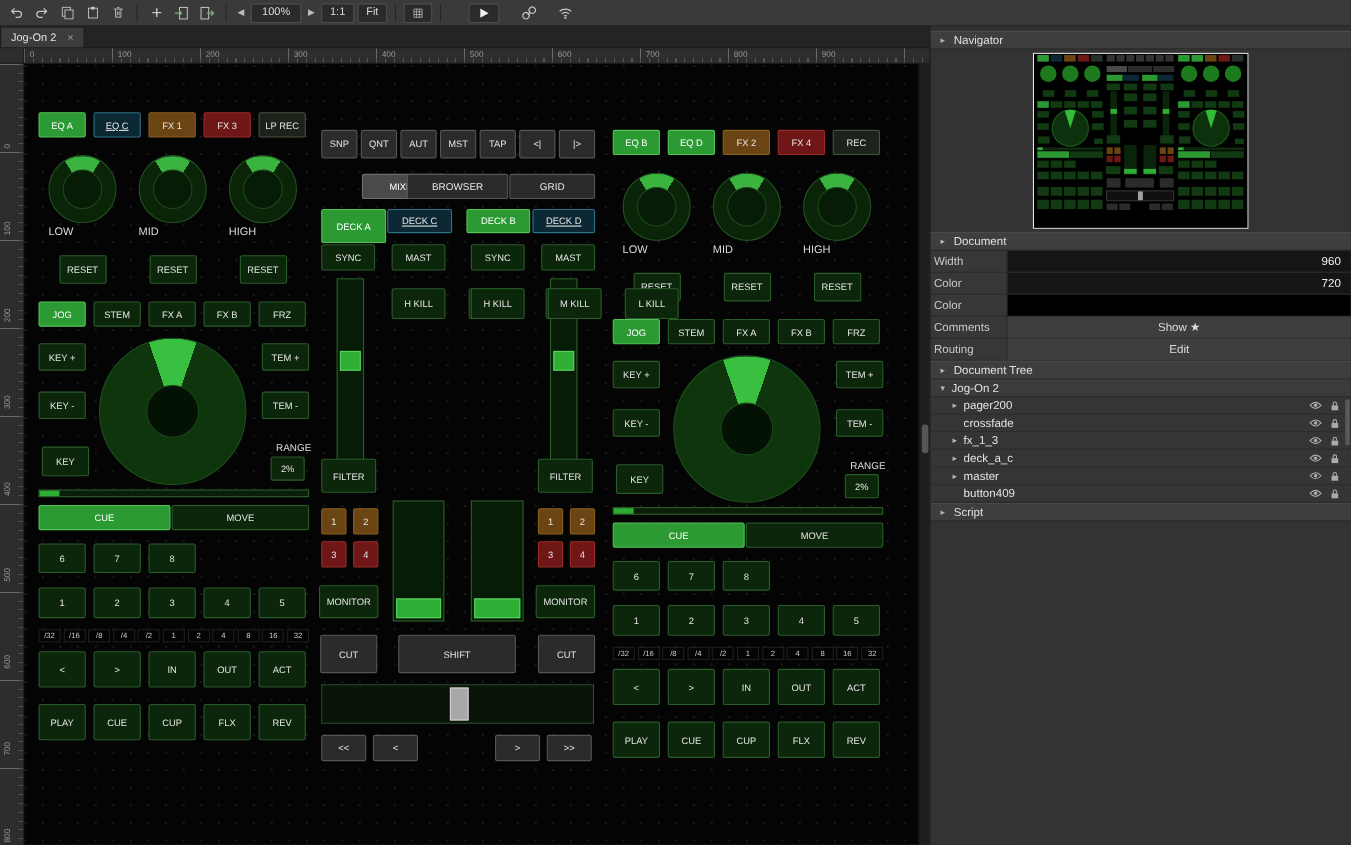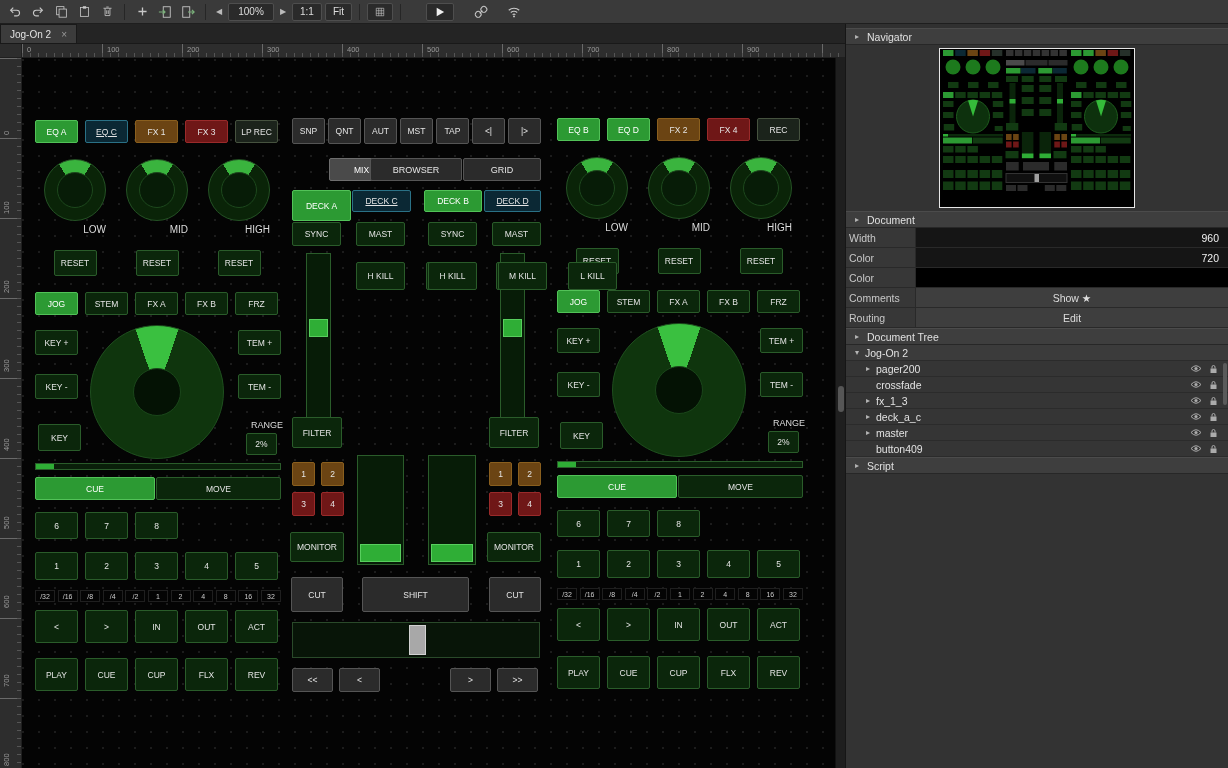--- a/index.html
+++ b/index.html
@@ -68,21 +68,21 @@
   .grey  { background:#2b2b2b; border:1px solid #555; }
   .sel   { background:#4a4a4a; border:1px solid #6e6e6e; color:#fff;margin-left:37px; }
 
   .row { position:absolute; display:flex; gap:7px; } .ch27 > .b { height:27px; }
   .ch28 > .b { height:28px; } .ch33 > .b { height:33px; } .ch35 > .b { height:33px; }
   .cw33 > .b { width:33px; height:26px; }
 
   .deck { position:absolute; width:246px; height:575px; }
   .krow { position:absolute; display:flex; gap:20px; padding-left:9px; }
   .cell { width:62px; display:flex; justify-content:center; }
-  .klbl { width:62px; text-align:right; font-size:10px; color:#dcdcdc; }
+  .klbl { width:62px; text-align:left; font-size:10px; color:#dcdcdc; }
   .knob { width:62px; height:62px; border-radius:50%; position:relative; border:1px solid #245224;
     background: conic-gradient(from -32deg, #3ab43e 0 64deg, #0a2408 64deg 360deg); }
   .knob::after { content:""; position:absolute; inset:12px; border-radius:50%;
     background:#071c07; border:1px solid #1d481d; }
   .jog { position:absolute; width:134px; height:134px; border-radius:50%; border:1px solid #1e4f1e;
     background: conic-gradient(from -19deg, #3ac040 0 38deg, #0f350d 38deg 360deg); }
   .jog::after { content:""; position:absolute; inset:42px; border-radius:50%;
     background:#041204; border:1px solid #1a461a; }
   .rangelbl { position:absolute; font-size:9px; color:#dcdcdc; }
   .ptrack { position:absolute; height:7px; background:#0a1f0a; border:1px solid #2a5c2a; }
@@ -253,21 +253,21 @@
               <span>400</span>
               <span>500</span>
               <span>600</span>
               <span>700</span>
               <span>800</span>
             </div>
         </div>
 
         <div class="stage">
 
-          <div class="deck" style="left:13px; top:62px">
+          <div class="deck" style="left:13px; top:44px">
             <div class="row" style="top:0">
                 <div class="b G">EQ A</div>
                 <div class="b teal">EQ C</div>
                 <div class="b brown">FX 1</div>
                 <div class="b red">FX 3</div>
                 <div class="b dkgrey">LP REC</div>
               </div>
             <div class="krow" style="top:39px">
                 <div class="knob"></div>
                 <div class="knob"></div>

